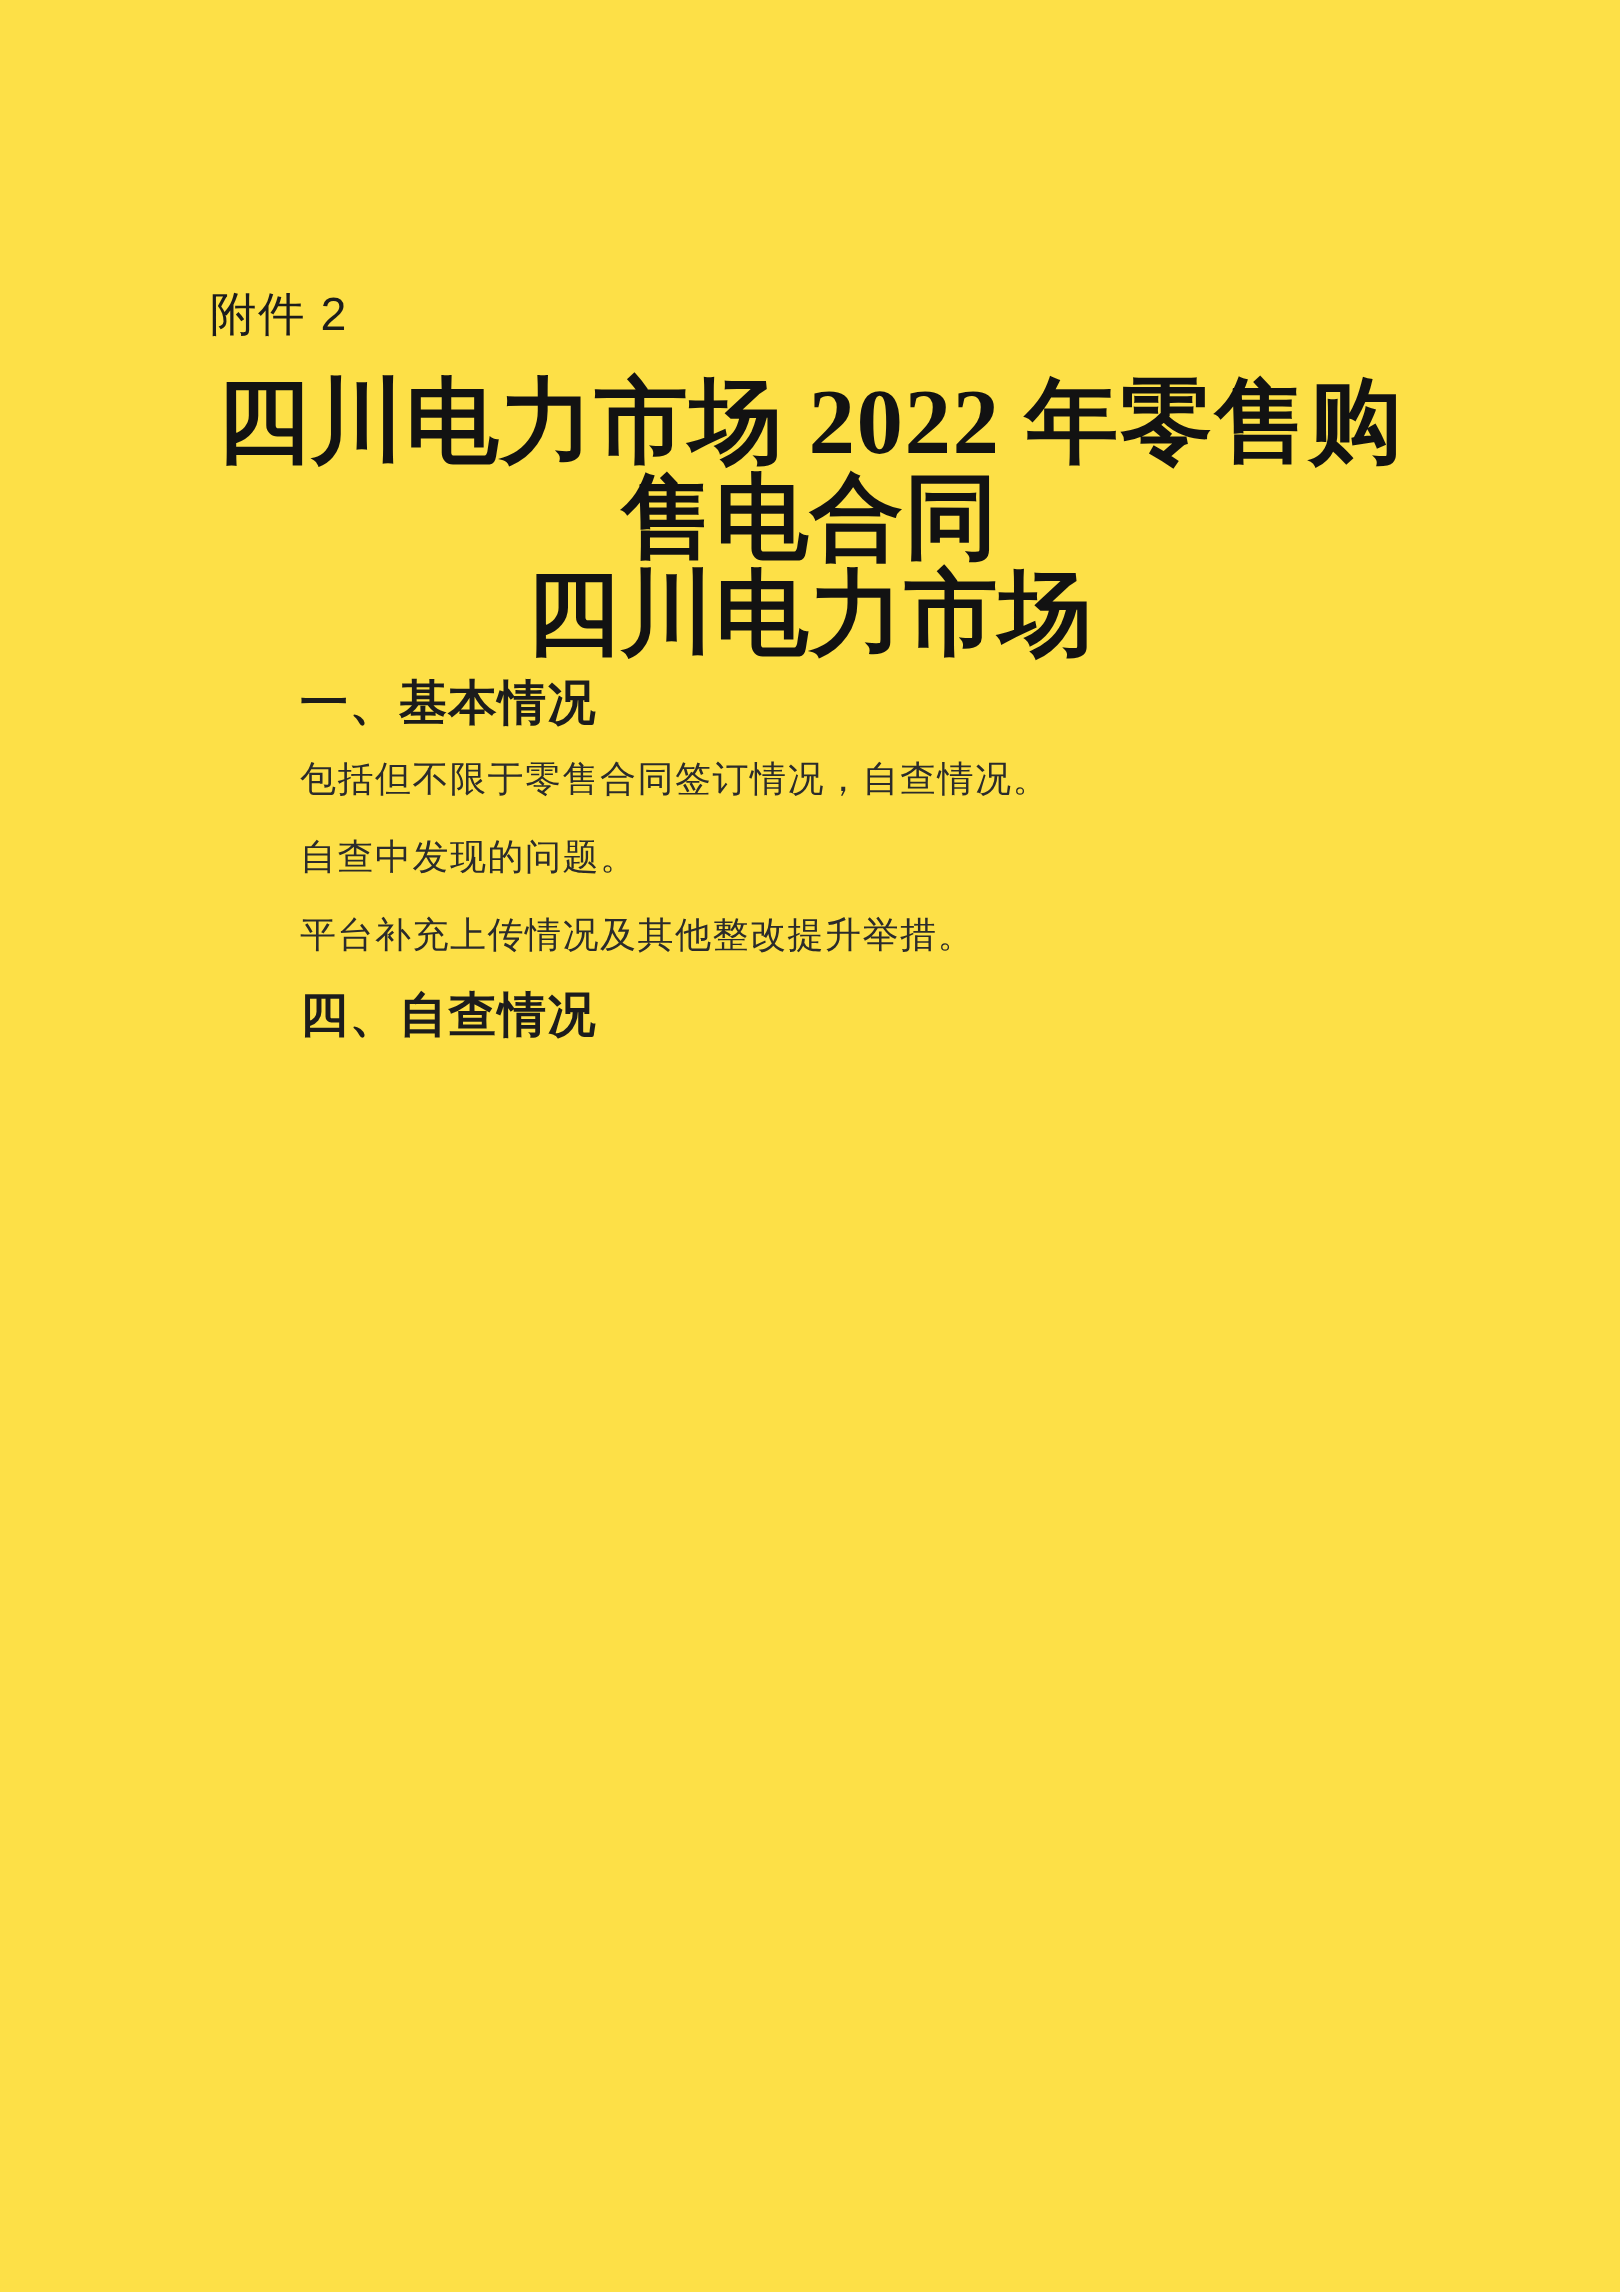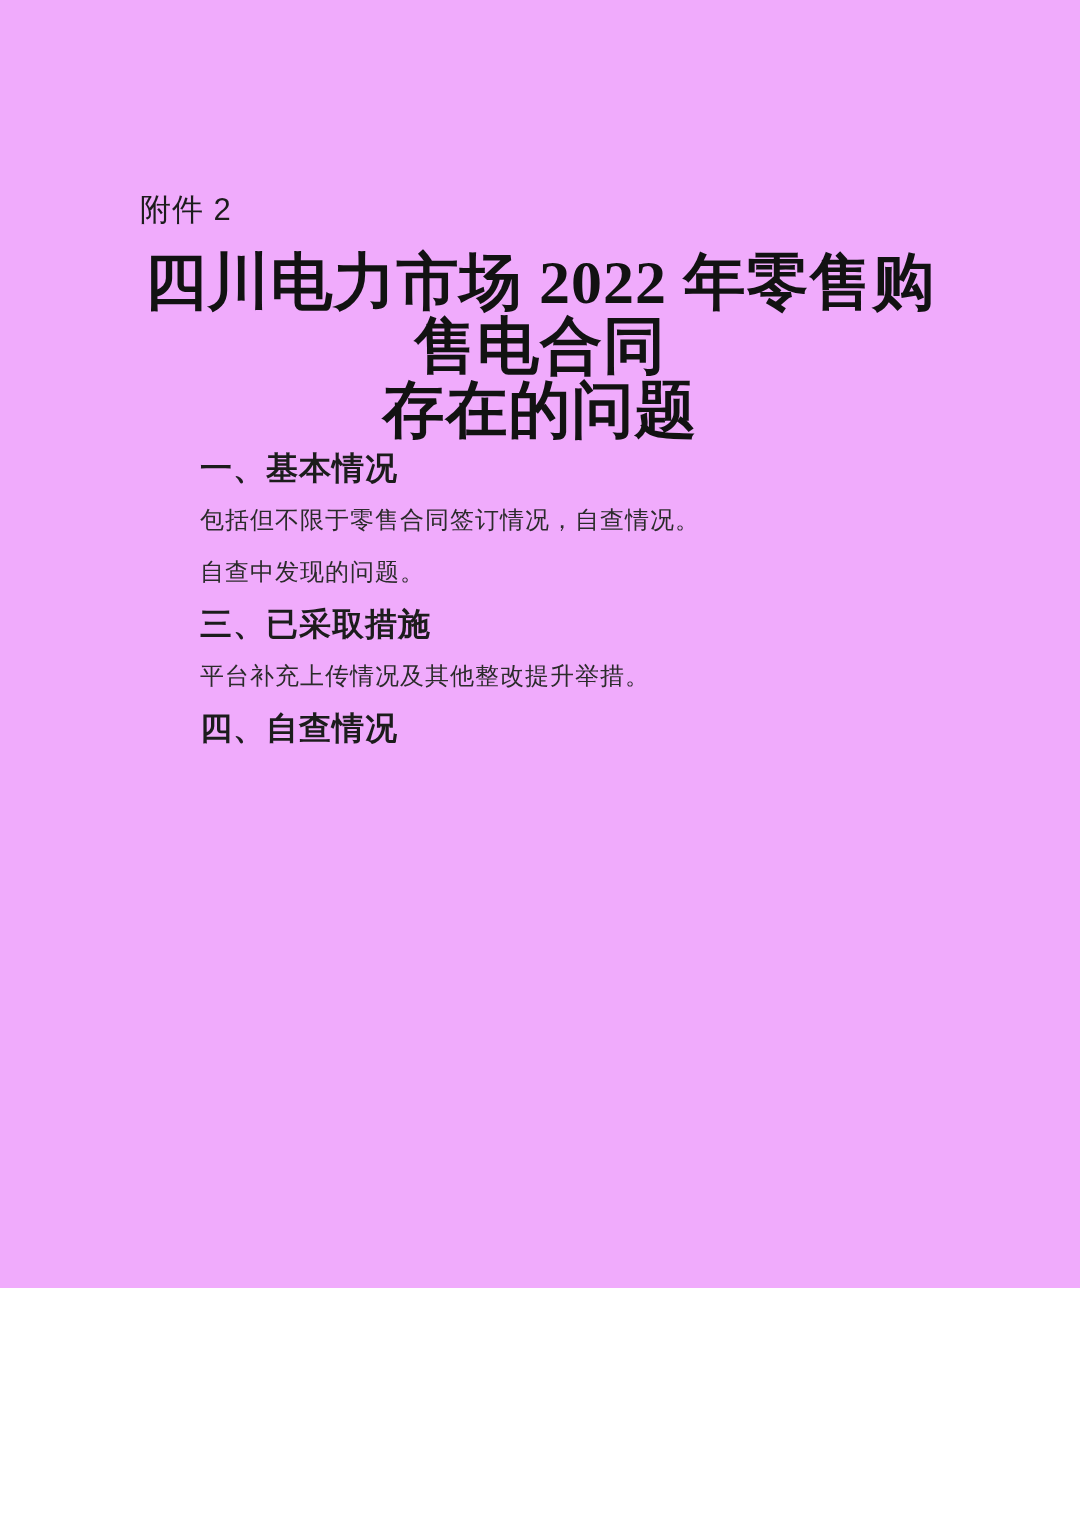--- a/index.html
+++ b/index.html
@@ -3,22 +3,22 @@
 <meta charset="utf-8">
 <style>
   html, body {
     margin: 0;
     padding: 0;
     background: #ffffff;
   }
   .page {
     position: relative;
     width: 1080px;
-    height: 1288px;
-    background: #f0abfc;
+    height: 1528px;
+    background: #fde047;
     box-sizing: border-box;
     padding: 192px 140px 0 140px;
     color: #1f1f1f;
     font-family: "Liberation Serif", serif;
     overflow: hidden;
   }
   .attachment-label {
     font-family: "Liberation Sans", sans-serif;
     font-size: 31px;
     line-height: 36px;
@@ -58,36 +58,35 @@
 </style>
 </head>
 <body>
 
 <div class="page">
 
   <div class="attachment-label">附件 2</div>
 
   <div class="doc-title">
     <div>四川电力市场 2022 年零售购售电合同</div>
-    <div>存在的问题</div>
+    <div>四川电力市场</div>
   </div>
 
   <div class="sections">
 
     <div class="section">
       <div class="section-heading">一、基本情况</div>
       <div class="section-body">包括但不限于零售合同签订情况，自查情况。</div>
     </div>
 
     <div class="section">
       <div class="section-body">自查中发现的问题。</div>
     </div>
 
     <div class="section">
-      <div class="section-heading">三、已采取措施</div>
       <div class="section-body">平台补充上传情况及其他整改提升举措。</div>
     </div>
 
     <div class="section">
       <div class="section-heading">四、自查情况</div>
     </div>
 
   </div>
 
 </div>

